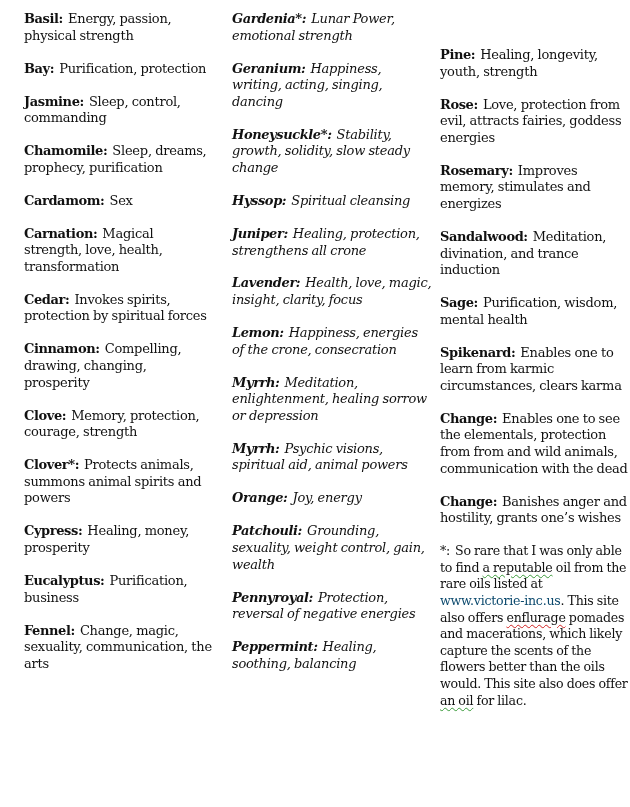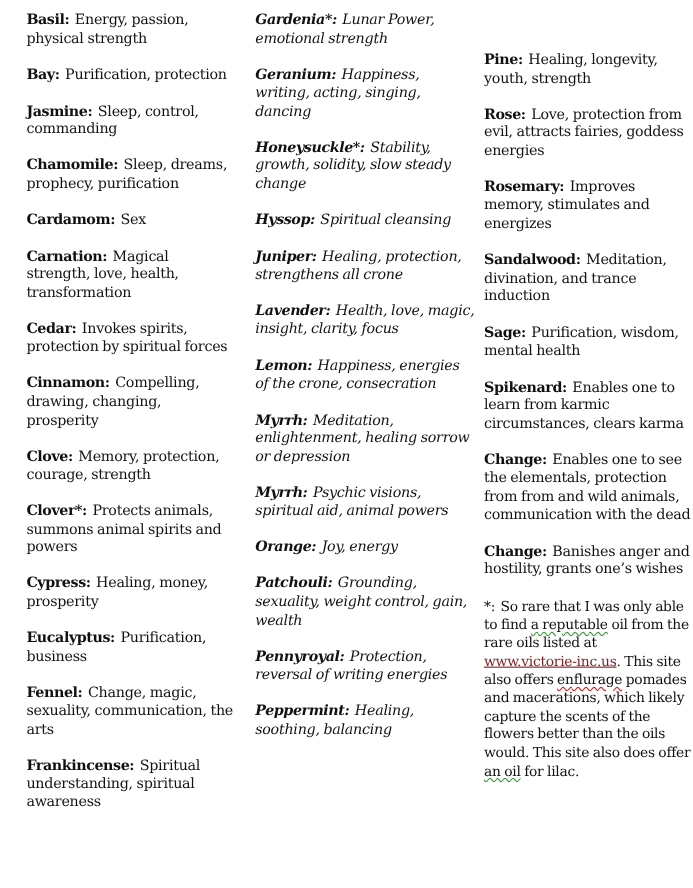--- a/index.html
+++ b/index.html
@@ -40,22 +40,21 @@
       letter-spacing: -0.4px;
     }
     .gap { display: inline-block; width: 5px; }
     .note {
       font-size: 12.6px;
       line-height: 16.6px;
       letter-spacing: -0.25px;
       word-spacing: -0.5px;
     }
     .link {
-      color: #7f1d1d;
-      text-decoration: underline;
+      color: #0c4a6e;
     }
     .grammar {
       text-decoration: underline wavy #3a9a3a;
       text-decoration-thickness: 1px;
       text-underline-offset: 2px;
     }
     .spell {
       text-decoration: underline wavy #d02020;
       text-decoration-thickness: 1px;
       text-underline-offset: 2px;
@@ -73,36 +72,35 @@
     <p class="entry"><span class="term">Chamomile:</span><span class="gap"></span><span>Sleep, dreams, prophecy, purification</span></p>
     <p class="entry"><span class="term">Cardamom:</span><span class="gap"></span><span>Sex</span></p>
     <p class="entry"><span class="term">Carnation:</span><span class="gap"></span><span>Magical strength, love, health, transformation</span></p>
     <p class="entry"><span class="term">Cedar:</span><span class="gap"></span><span>Invokes spirits, protection by spiritual forces</span></p>
     <p class="entry"><span class="term">Cinnamon:</span><span class="gap"></span><span>Compelling, drawing, changing, prosperity</span></p>
     <p class="entry"><span class="term">Clove:</span><span class="gap"></span><span>Memory, protection, courage, strength</span></p>
     <p class="entry"><span class="term">Clover*:</span><span class="gap"></span><span>Protects animals, summons animal spirits and powers</span></p>
     <p class="entry"><span class="term">Cypress:</span><span class="gap"></span><span>Healing, money, prosperity</span></p>
     <p class="entry"><span class="term">Eucalyptus:</span><span class="gap"></span><span>Purification, business</span></p>
     <p class="entry"><span class="term">Fennel:</span><span class="gap"></span><span>Change, magic, sexuality, communication, the arts</span></p>
-    <p class="entry"><span class="term">Frankincense:</span><span class="gap"></span><span>Spiritual understanding, spiritual awareness</span></p>
   </div>
 
   <div class="col col-2">
     <p class="entry"><span class="term">Gardenia*:</span><span class="gap"></span><span>Lunar Power, emotional strength</span></p>
     <p class="entry"><span class="term">Geranium:</span><span class="gap"></span><span>Happiness, writing, acting, singing, dancing</span></p>
     <p class="entry"><span class="term">Honeysuckle*:</span><span class="gap"></span><span>Stability, growth, solidity, slow steady change</span></p>
     <p class="entry"><span class="term">Hyssop:</span><span class="gap"></span><span>Spiritual cleansing</span></p>
     <p class="entry"><span class="term">Juniper:</span><span class="gap"></span><span>Healing, protection, strengthens all crone</span></p>
     <p class="entry"><span class="term">Lavender:</span><span class="gap"></span><span>Health, love, magic, insight, clarity, focus</span></p>
     <p class="entry"><span class="term">Lemon:</span><span class="gap"></span><span>Happiness, energies of the crone, consecration</span></p>
     <p class="entry"><span class="term">Myrrh:</span><span class="gap"></span><span>Meditation, enlightenment, healing sorrow or depression</span></p>
     <p class="entry"><span class="term">Myrrh:</span><span class="gap"></span><span>Psychic visions, spiritual aid, animal powers</span></p>
     <p class="entry"><span class="term">Orange:</span><span class="gap"></span><span>Joy, energy</span></p>
     <p class="entry"><span class="term">Patchouli:</span><span class="gap"></span><span>Grounding, sexuality, weight control, gain, wealth</span></p>
-    <p class="entry"><span class="term">Pennyroyal:</span><span class="gap"></span><span>Protection, reversal of writing energies</span></p>
+    <p class="entry"><span class="term">Pennyroyal:</span><span class="gap"></span><span>Protection, reversal of negative energies</span></p>
     <p class="entry"><span class="term">Peppermint:</span><span class="gap"></span><span>Healing, soothing, balancing</span></p>
   </div>
 
   <div class="col col-3">
     <p class="entry"><span class="term">Pine:</span><span class="gap"></span><span>Healing, longevity, youth, strength</span></p>
     <p class="entry"><span class="term">Rose:</span><span class="gap"></span><span>Love, protection from evil, attracts fairies, goddess energies</span></p>
     <p class="entry"><span class="term">Rosemary:</span><span class="gap"></span><span>Improves memory, stimulates and energizes</span></p>
     <p class="entry"><span class="term">Sandalwood:</span><span class="gap"></span><span>Meditation, divination, and trance induction</span></p>
     <p class="entry"><span class="term">Sage:</span><span class="gap"></span><span>Purification, wisdom, mental health</span></p>
     <p class="entry"><span class="term">Spikenard:</span><span class="gap"></span><span>Enables one to learn from karmic circumstances, clears karma</span></p>

